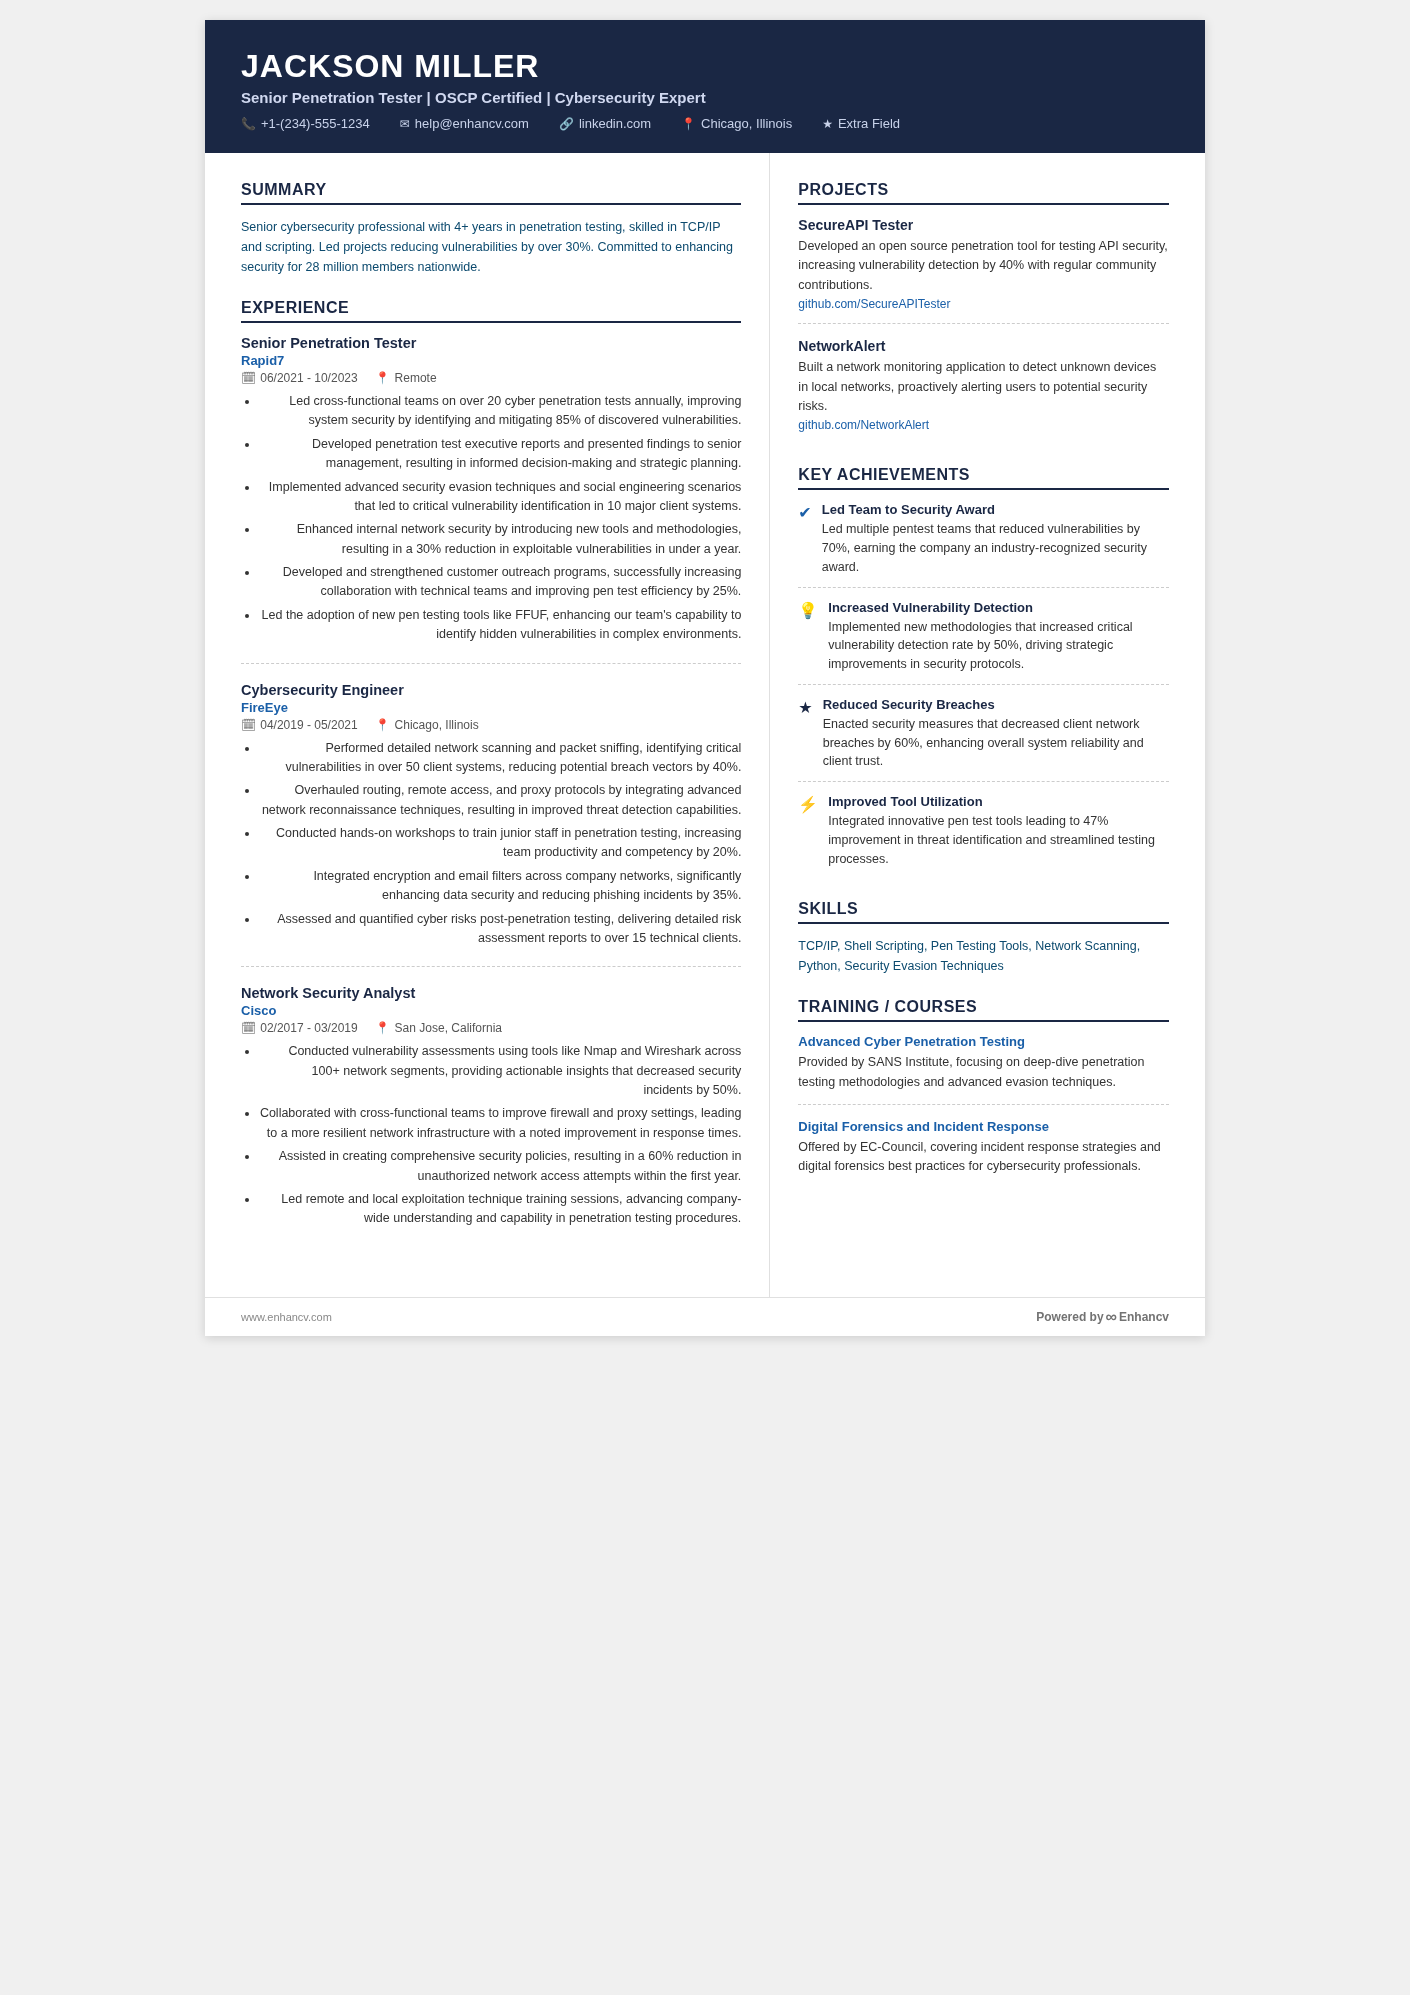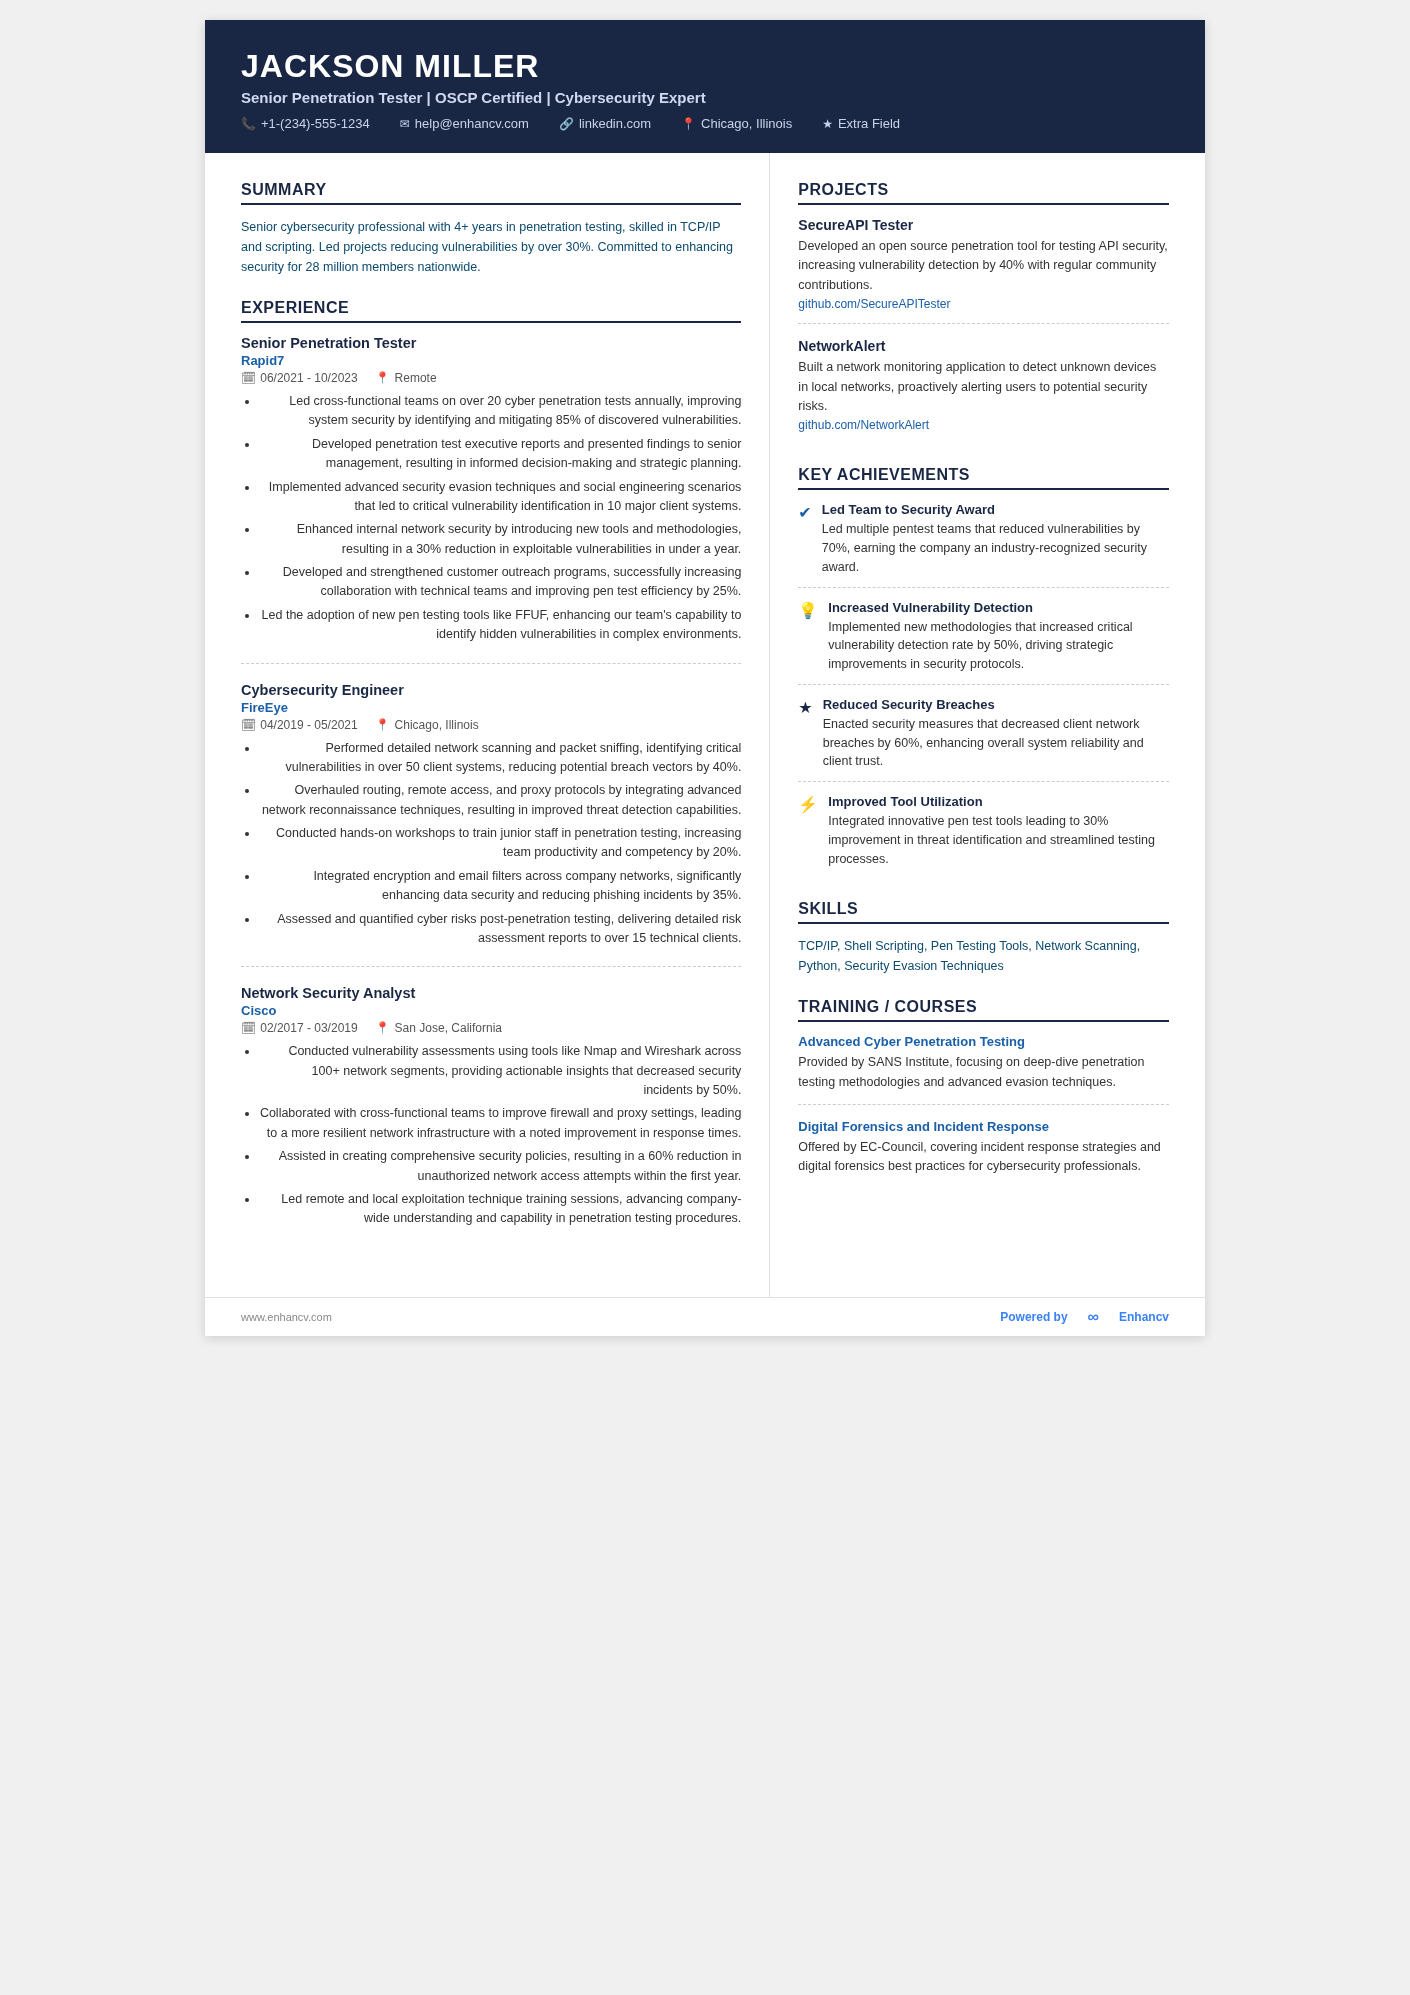--- a/index.html
+++ b/index.html
@@ -216,23 +216,23 @@
       padding: 10px 36px;
       display: flex;
       justify-content: space-between;
       align-items: center;
       font-size: 11px;
       color: #888;
     }
     .footer-logo {
       display: flex;
       align-items: center;
-      gap: 20px;
+      gap: 2px;
       font-size: 12px;
-      color: #3b82f6;
+      color: #737373;
       font-weight: 600;
     }
     .footer-logo-icon {
       font-size: 16px;
     }
   </style>
 </head>
 <body>
 
 <div class="resume-wrapper">
@@ -379,21 +379,21 @@
           <span class="achievement-icon" style="color:#1a2744;">★</span>
           <div class="achievement-content">
             <div class="achievement-title">Reduced Security Breaches</div>
             <div class="achievement-desc">Enacted security measures that decreased client network breaches by 60%, enhancing overall system reliability and client trust.</div>
           </div>
         </div>
         <div class="achievement-block">
           <span class="achievement-icon" style="color:#e8c200;">⚡</span>
           <div class="achievement-content">
             <div class="achievement-title">Improved Tool Utilization</div>
-            <div class="achievement-desc">Integrated innovative pen test tools leading to 30% improvement in threat identification and streamlined testing processes.</div>
+            <div class="achievement-desc">Integrated innovative pen test tools leading to 47% improvement in threat identification and streamlined testing processes.</div>
           </div>
         </div>
       </div>
 
       <div class="section">
         <div class="section-title">SKILLS</div>
         <div class="skills-text">TCP/IP, Shell Scripting, Pen Testing Tools, Network Scanning, Python, Security Evasion Techniques</div>
       </div>
 
       <div class="section">

